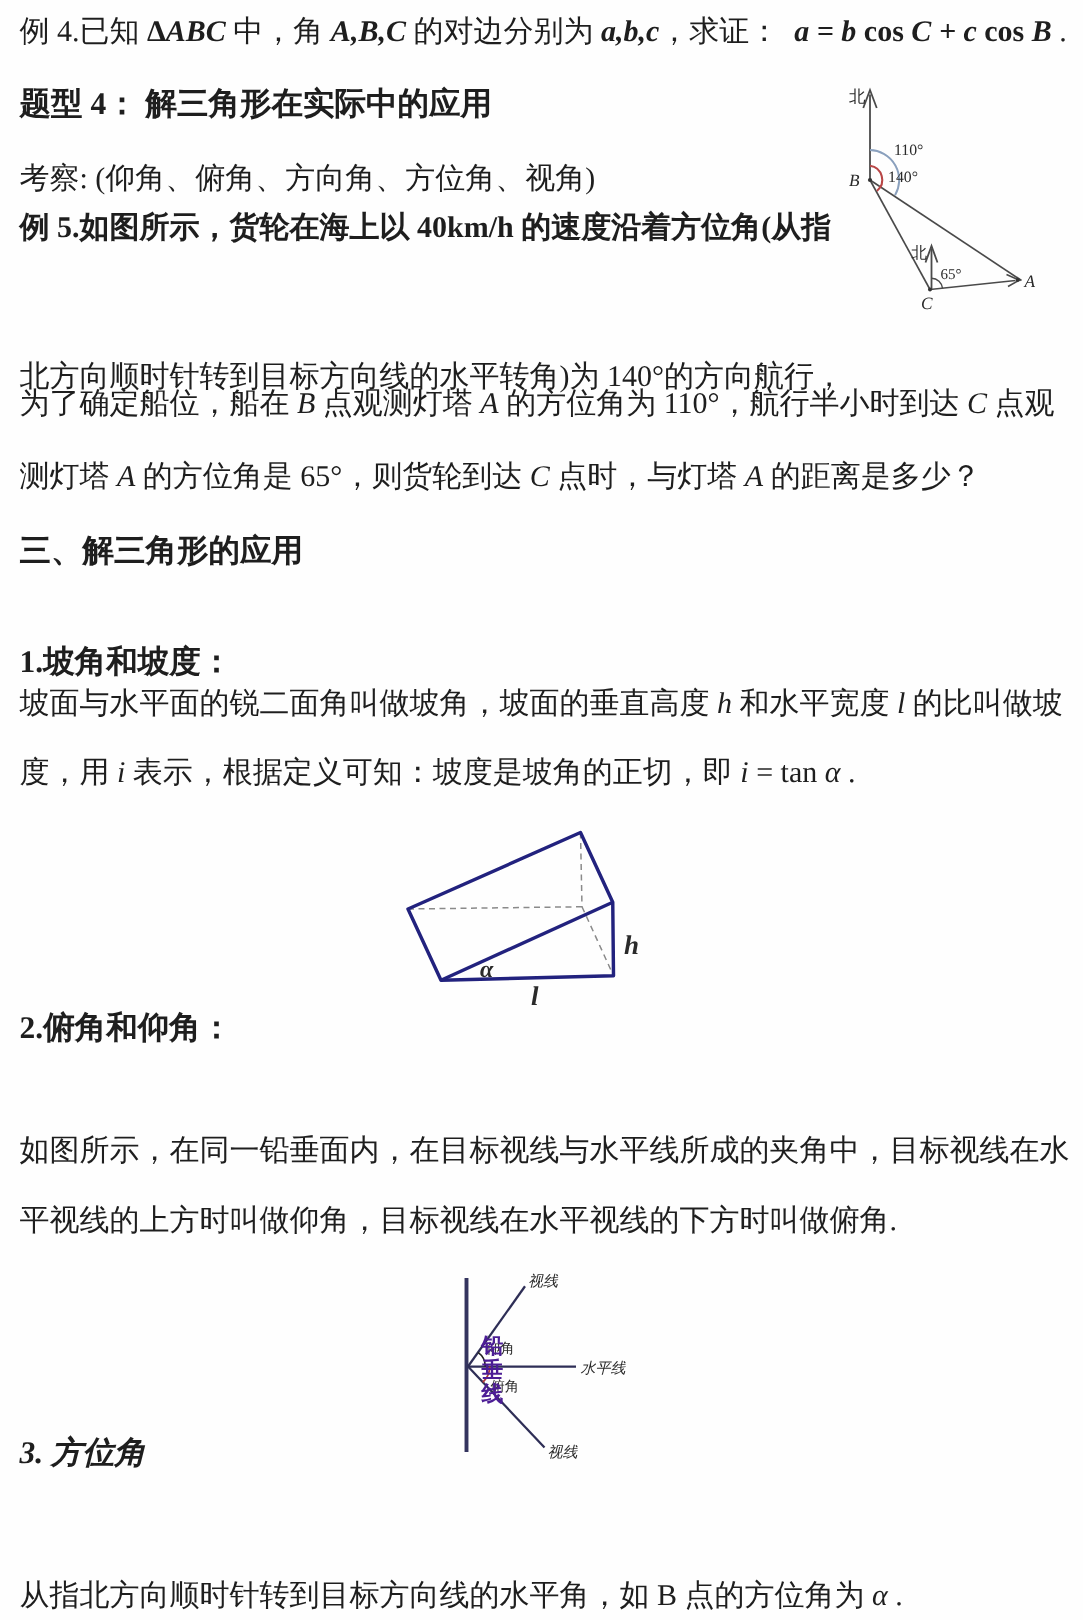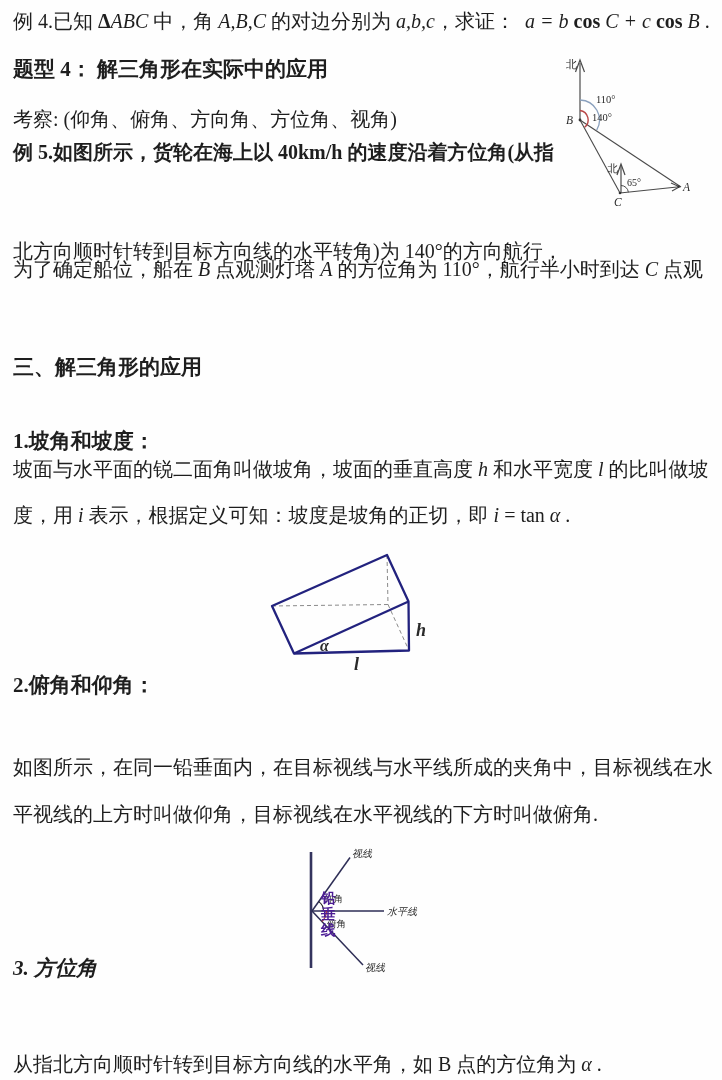--- a/index.html
+++ b/index.html
@@ -4,21 +4,21 @@
 <style>
   html,body { margin:0; padding:0; background:#ffffff; }
   .page {
     position:relative; width:722px; height:1080px;
     background:#fefefe; overflow:hidden;
     font-family:"Liberation Serif", serif;
     color:#1e1e1e;
   }
   .line { position:absolute; left:13px; margin:0; white-space:pre; font-size:20px; line-height:26px; }
   .hd   { font-weight:bold; font-size:21px; }
-  .mi   { font-style:italic; font-weight:normal; }
+  .mi   { font-style:italic; font-weight:bold; }
   .mu   { font-weight:bold; }
   .it   { font-style:italic; }
   .diagram { position:absolute; }
   svg text { font-family:"Liberation Serif", serif; fill:#2a2a2a; }
   .plumb-label {
     position:absolute; left:285px; top:890px; width:17px;
     font-size:14.5px; font-weight:bold; line-height:16px;
     word-break:break-all; color:#4c1d95;margin-left:36px;
   }
 </style>
@@ -32,20 +32,21 @@
   <p class="line hd" style="top:56px;"><span>题型 4： 解三角形在实际中的应用</span></p>
 
   <p class="line" style="top:106px;"><span>考察: (仰角、俯角、方向角、方位角、视角)</span></p>
 
   <p class="line" style="top:139px;font-weight:bold;"><span>例 5.如图所示，货轮在海上以 40km/h 的速度沿着方位角(从指</span></p>
 
   <p class="line" style="top:202px;margin-top:36px;"><span>北方向顺时针转到目标方向线的水平转角)为 140°的方向航行，</span></p>
 
   <p class="line" style="top:256px;"><span>为了确定船位，船在 </span><span class="it">B</span><span> 点观测灯塔 </span><span class="it">A</span><span> 的方位角为 110°，航行半小时到达 </span><span class="it">C</span><span> 点观</span></p>
 
+  <p class="line" style="top:305px;"><span>测灯塔 </span><span class="it">A</span><span> 的方位角是 65°，则货轮到达 </span><span class="it">C</span><span> 点时，与灯塔 </span><span class="it">A</span><span> 的距离是多少？</span></p>
 
   <p class="line hd" style="top:354px;font-family:Liberation Serif, serif;"><span>三、解三角形的应用</span></p>
 
   <p class="line hd" style="top:428px;"><span>1.坡角和坡度：</span></p>
 
   <p class="line" style="top:456px;"><span>坡面与水平面的锐二面角叫做坡角，坡面的垂直高度 </span><span class="it">h</span><span> 和水平宽度 </span><span class="it">l</span><span> 的比叫做坡</span></p>
 
   <p class="line" style="top:502px;"><span>度，用 </span><span class="it">i</span><span> 表示，根据定义可知：坡度是坡角的正切，即 </span><span class="it">i</span><span> = tan </span><span class="it">α</span><span> .</span></p>
 
   <p class="line hd" style="top:672px;"><span>2.俯角和仰角：</span></p>

